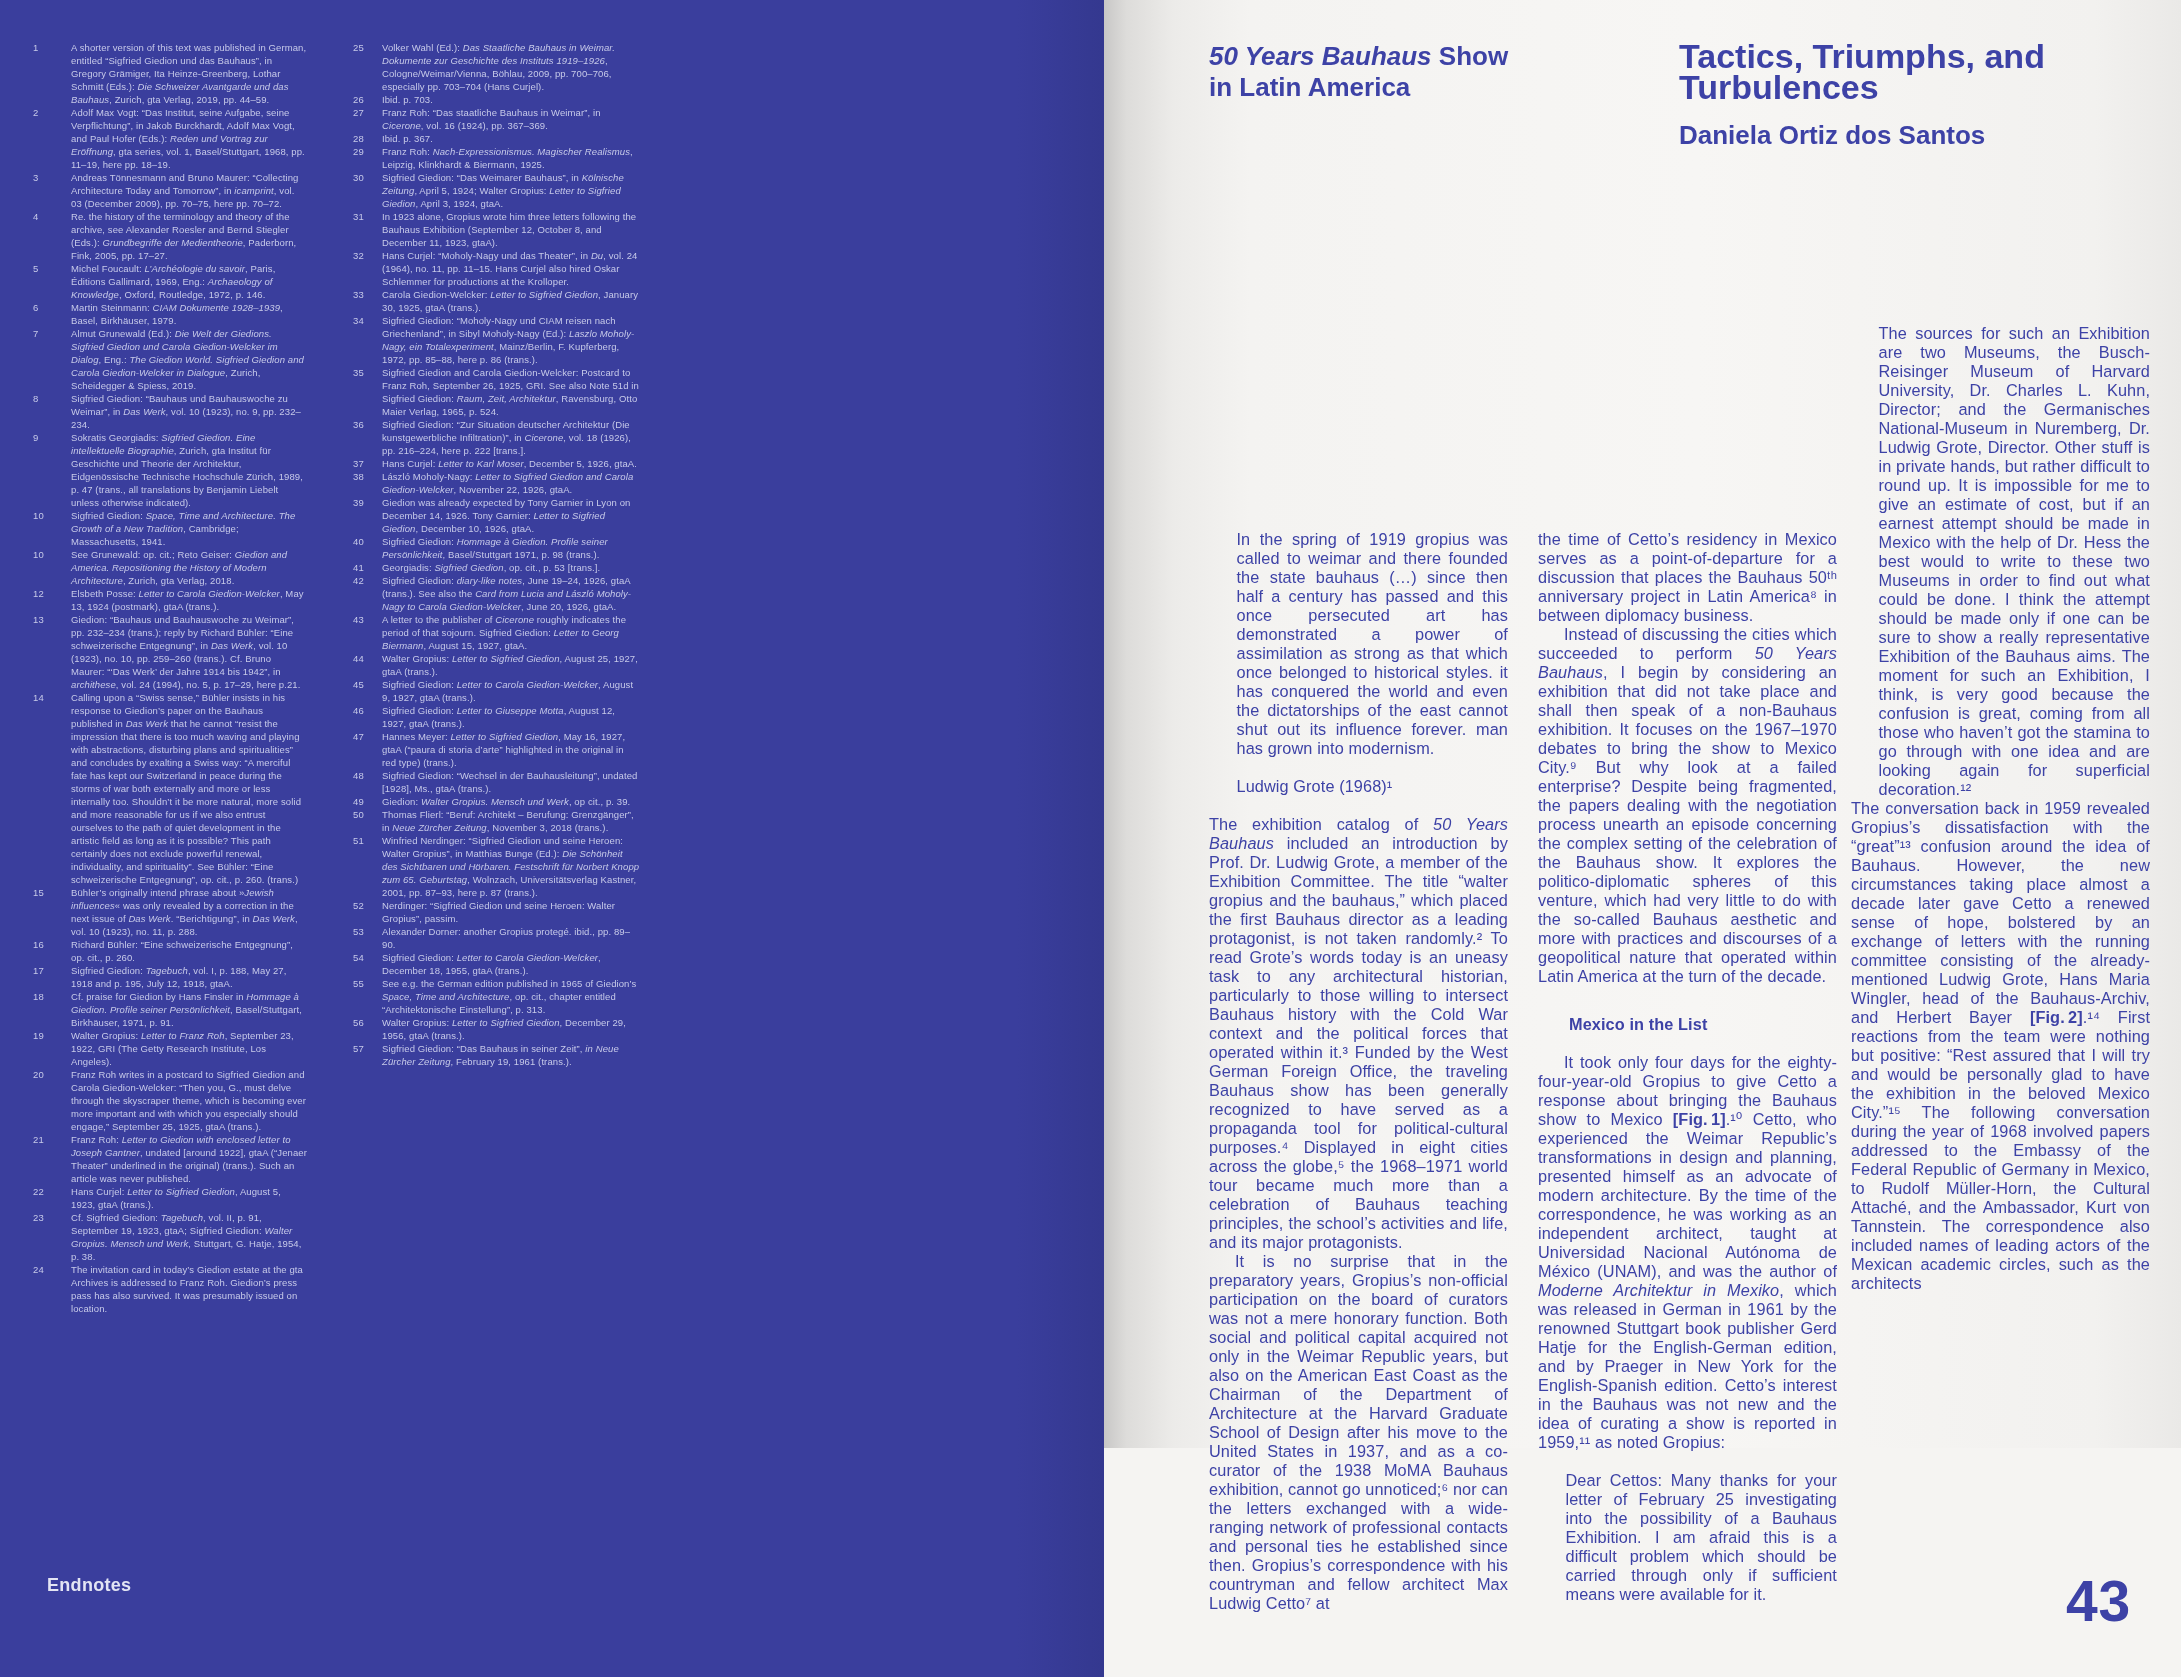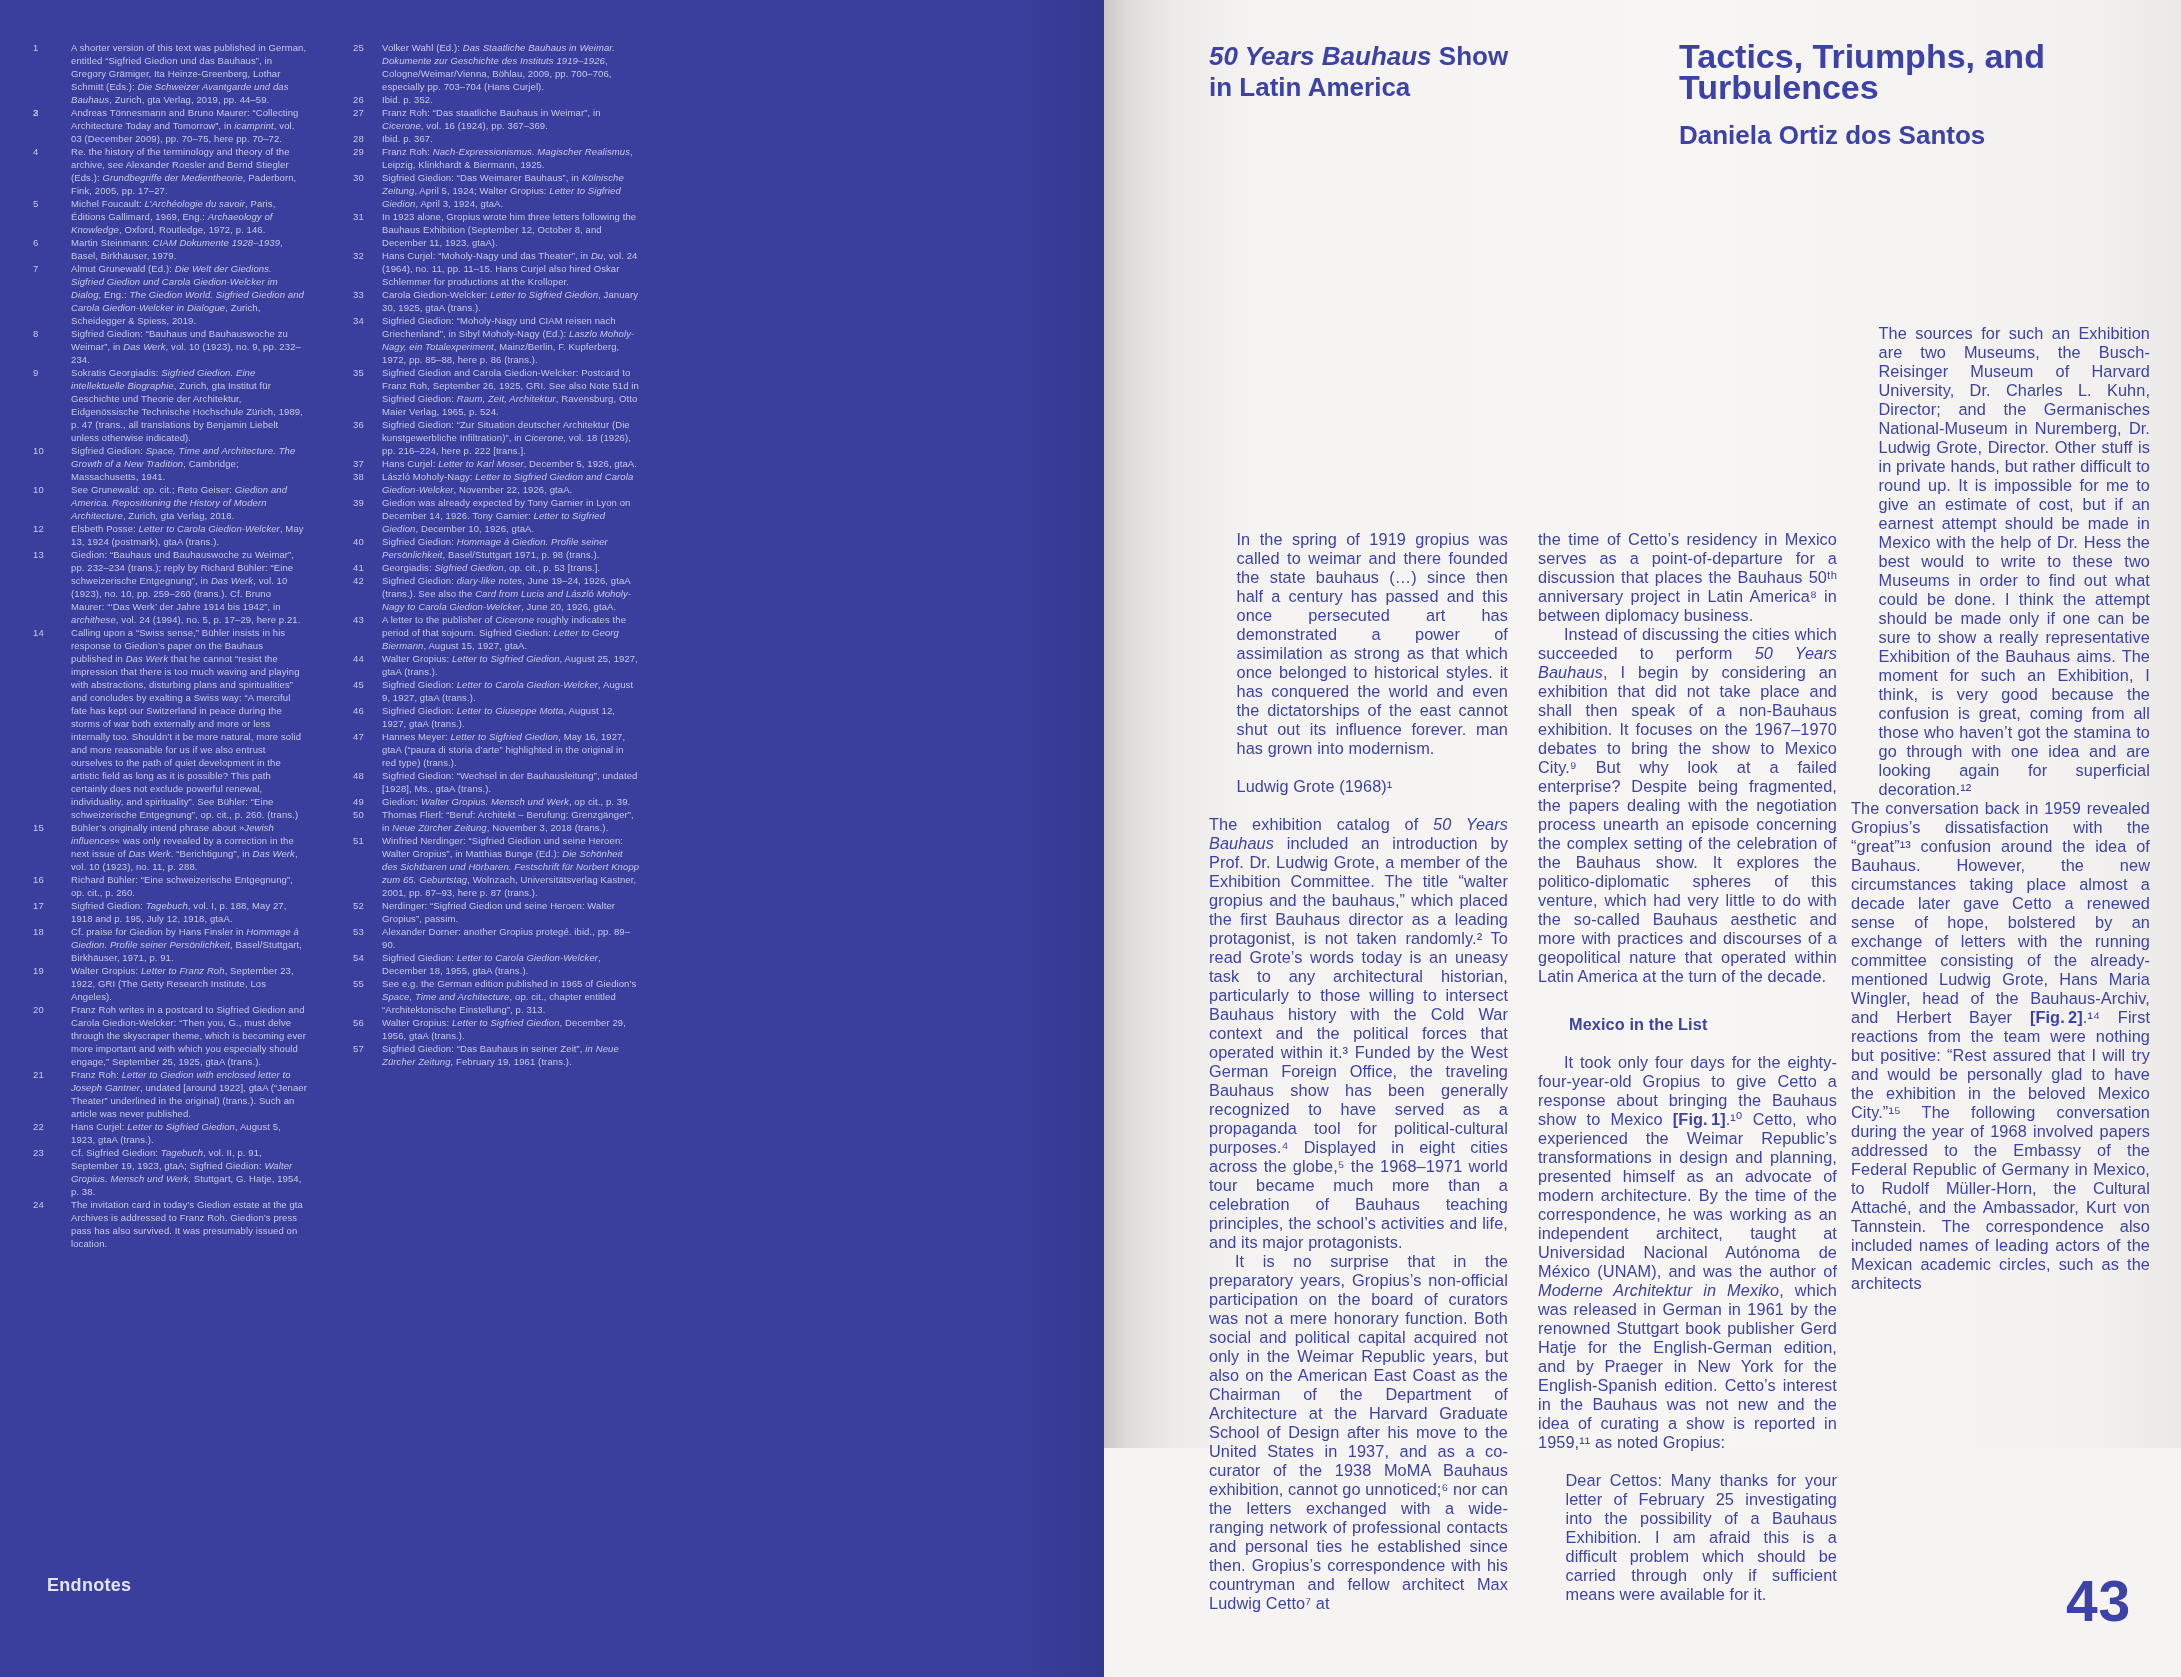--- a/index.html
+++ b/index.html
@@ -44,21 +44,21 @@
            letter-spacing:0.9px;color:#3d42a6;}
 </style>
 </head>
 <body>
 
 <div class="book">
 
   <div class="page-left">
     <div class="notes-col col-a">
         <div class="note"><span class="note-num">1</span><span class="note-text">A shorter version of this text was published in German, entitled “Sigfried Giedion und das Bauhaus”, in Gregory Grämiger, Ita Heinze-Greenberg, Lothar Schmitt (Eds.): <i>Die Schweizer Avantgarde und das Bauhaus</i>, Zurich, gta Verlag, 2019, pp. 44–59.</span></div>
-        <div class="note"><span class="note-num">2</span></div>
+        <div class="note"><span class="note-num">2</span><span class="note-text">Adolf Max Vogt: “Das Institut, seine Aufgabe, seine Verpflichtung”, in Jakob Burckhardt, Adolf Max Vogt, and Paul Hofer (Eds.): <i>Reden und Vortrag zur Eröffnung</i>, gta series, vol. 1, Basel/Stuttgart, 1968, pp. 11–19, here pp. 18–19.</span></div>
         <div class="note"><span class="note-num">3</span><span class="note-text">Andreas Tönnesmann and Bruno Maurer: “Collecting Architecture Today and Tomorrow”, in <i>icamprint</i>, vol. 03 (December 2009), pp. 70–75, here pp. 70–72.</span></div>
         <div class="note"><span class="note-num">4</span><span class="note-text">Re. the history of the terminology and theory of the archive, see Alexander Roesler and Bernd Stiegler (Eds.): <i>Grundbegriffe der Medientheorie</i>, Paderborn, Fink, 2005, pp. 17–27.</span></div>
         <div class="note"><span class="note-num">5</span><span class="note-text">Michel Foucault: <i>L’Archéologie du savoir</i>, Paris, Éditions Gallimard, 1969, Eng.: <i>Archaeology of Knowledge</i>, Oxford, Routledge, 1972, p. 146.</span></div>
         <div class="note"><span class="note-num">6</span><span class="note-text">Martin Steinmann: <i>CIAM Dokumente 1928–1939</i>, Basel, Birkhäuser, 1979.</span></div>
         <div class="note"><span class="note-num">7</span><span class="note-text">Almut Grunewald (Ed.): <i>Die Welt der Giedions. Sigfried Giedion und Carola Giedion-Welcker im Dialog</i>, Eng.: <i>The Giedion World. Sigfried Giedion and Carola Giedion-Welcker in Dialogue</i>, Zurich, Scheidegger &amp; Spiess, 2019.</span></div>
         <div class="note"><span class="note-num">8</span><span class="note-text">Sigfried Giedion: “Bauhaus und Bauhauswoche zu Weimar”, in <i>Das Werk</i>, vol. 10 (1923), no. 9, pp. 232–234.</span></div>
         <div class="note"><span class="note-num">9</span><span class="note-text">Sokratis Georgiadis: <i>Sigfried Giedion. Eine intellektuelle Biographie</i>, Zurich, gta Institut für Geschichte und Theorie der Architektur, Eidgenössische Technische Hochschule Zürich, 1989, p. 47 (trans., all translations by Benjamin Liebelt unless otherwise indicated).</span></div>
         <div class="note"><span class="note-num">10</span><span class="note-text">Sigfried Giedion: <i>Space, Time and Architecture. The Growth of a New Tradition</i>, Cambridge; Massachusetts, 1941.</span></div>
         <div class="note"><span class="note-num">10</span><span class="note-text">See Grunewald: op. cit.; Reto Geiser: <i>Giedion and America. Repositioning the History of Modern Architecture</i>, Zurich, gta Verlag, 2018.</span></div>
         <div class="note"><span class="note-num">12</span><span class="note-text">Elsbeth Posse: <i>Letter to Carola Giedion-Welcker</i>, May 13, 1924 (postmark), gtaA (trans.).</span></div>
@@ -70,21 +70,21 @@
         <div class="note"><span class="note-num">18</span><span class="note-text">Cf. praise for Giedion by Hans Finsler in <i>Hommage à Giedion. Profile seiner Persönlichkeit</i>, Basel/Stuttgart, Birkhäuser, 1971, p. 91.</span></div>
         <div class="note"><span class="note-num">19</span><span class="note-text">Walter Gropius: <i>Letter to Franz Roh</i>, September 23, 1922, GRI (The Getty Research Institute, Los Angeles).</span></div>
         <div class="note"><span class="note-num">20</span><span class="note-text">Franz Roh writes in a postcard to Sigfried Giedion and Carola Giedion-Welcker: “Then you, G., must delve through the skyscraper theme, which is becoming ever more important and with which you especially should engage,” September 25, 1925, gtaA (trans.).</span></div>
         <div class="note"><span class="note-num">21</span><span class="note-text">Franz Roh: <i>Letter to Giedion with enclosed letter to Joseph Gantner</i>, undated [around 1922], gtaA (“Jenaer Theater” underlined in the original) (trans.). Such an article was never published.</span></div>
         <div class="note"><span class="note-num">22</span><span class="note-text">Hans Curjel: <i>Letter to Sigfried Giedion</i>, August 5, 1923, gtaA (trans.).</span></div>
         <div class="note"><span class="note-num">23</span><span class="note-text">Cf. Sigfried Giedion: <i>Tagebuch</i>, vol. II, p. 91, September 19, 1923, gtaA; Sigfried Giedion: <i>Walter Gropius. Mensch und Werk</i>, Stuttgart, G. Hatje, 1954, p. 38.</span></div>
         <div class="note"><span class="note-num">24</span><span class="note-text">The invitation card in today’s Giedion estate at the gta Archives is addressed to Franz Roh. Giedion’s press pass has also survived. It was presumably issued on location.</span></div>
       </div>
     <div class="notes-col col-b">
         <div class="note"><span class="note-num">25</span><span class="note-text">Volker Wahl (Ed.): <i>Das Staatliche Bauhaus in Weimar. Dokumente zur Geschichte des Instituts 1919–1926</i>, Cologne/Weimar/Vienna, Böhlau, 2009, pp. 700–706, especially pp. 703–704 (Hans Curjel).</span></div>
-        <div class="note"><span class="note-num">26</span><span class="note-text">Ibid. p. 352.</span></div>
+        <div class="note"><span class="note-num">26</span><span class="note-text">Ibid. p. 703.</span></div>
         <div class="note"><span class="note-num">27</span><span class="note-text">Franz Roh: “Das staatliche Bauhaus in Weimar”, in <i>Cicerone</i>, vol. 16 (1924), pp. 367–369.</span></div>
         <div class="note"><span class="note-num">28</span><span class="note-text">Ibid. p. 367.</span></div>
         <div class="note"><span class="note-num">29</span><span class="note-text">Franz Roh: <i>Nach-Expressionismus. Magischer Realismus</i>, Leipzig, Klinkhardt &amp; Biermann, 1925.</span></div>
         <div class="note"><span class="note-num">30</span><span class="note-text">Sigfried Giedion: “Das Weimarer Bauhaus”, in <i>Kölnische Zeitung</i>, April 5, 1924; Walter Gropius: <i>Letter to Sigfried Giedion</i>, April 3, 1924, gtaA.</span></div>
         <div class="note"><span class="note-num">31</span><span class="note-text">In 1923 alone, Gropius wrote him three letters following the Bauhaus Exhibition (September 12, October 8, and December 11, 1923, gtaA).</span></div>
         <div class="note"><span class="note-num">32</span><span class="note-text">Hans Curjel: “Moholy-Nagy und das Theater”, in <i>Du</i>, vol. 24 (1964), no. 11, pp. 11–15. Hans Curjel also hired Oskar Schlemmer for productions at the Krolloper.</span></div>
         <div class="note"><span class="note-num">33</span><span class="note-text">Carola Giedion-Welcker: <i>Letter to Sigfried Giedion</i>, January 30, 1925, gtaA (trans.).</span></div>
         <div class="note"><span class="note-num">34</span><span class="note-text">Sigfried Giedion: “Moholy-Nagy und CIAM reisen nach Griechenland”, in Sibyl Moholy-Nagy (Ed.): <i>Laszlo Moholy-Nagy, ein Totalexperiment</i>, Mainz/Berlin, F. Kupferberg, 1972, pp. 85–88, here p. 86 (trans.).</span></div>
         <div class="note"><span class="note-num">35</span><span class="note-text">Sigfried Giedion and Carola Giedion-Welcker: Postcard to Franz Roh, September 26, 1925, GRI. See also Note 51d in Sigfried Giedion: <i>Raum, Zeit, Architektur</i>, Ravensburg, Otto Maier Verlag, 1965, p. 524.</span></div>
         <div class="note"><span class="note-num">36</span><span class="note-text">Sigfried Giedion: “Zur Situation deutscher Architektur (Die kunstgewerbliche Infiltration)”, in <i>Cicerone</i>, vol. 18 (1926), pp. 216–224, here p. 222 [trans.].</span></div>

